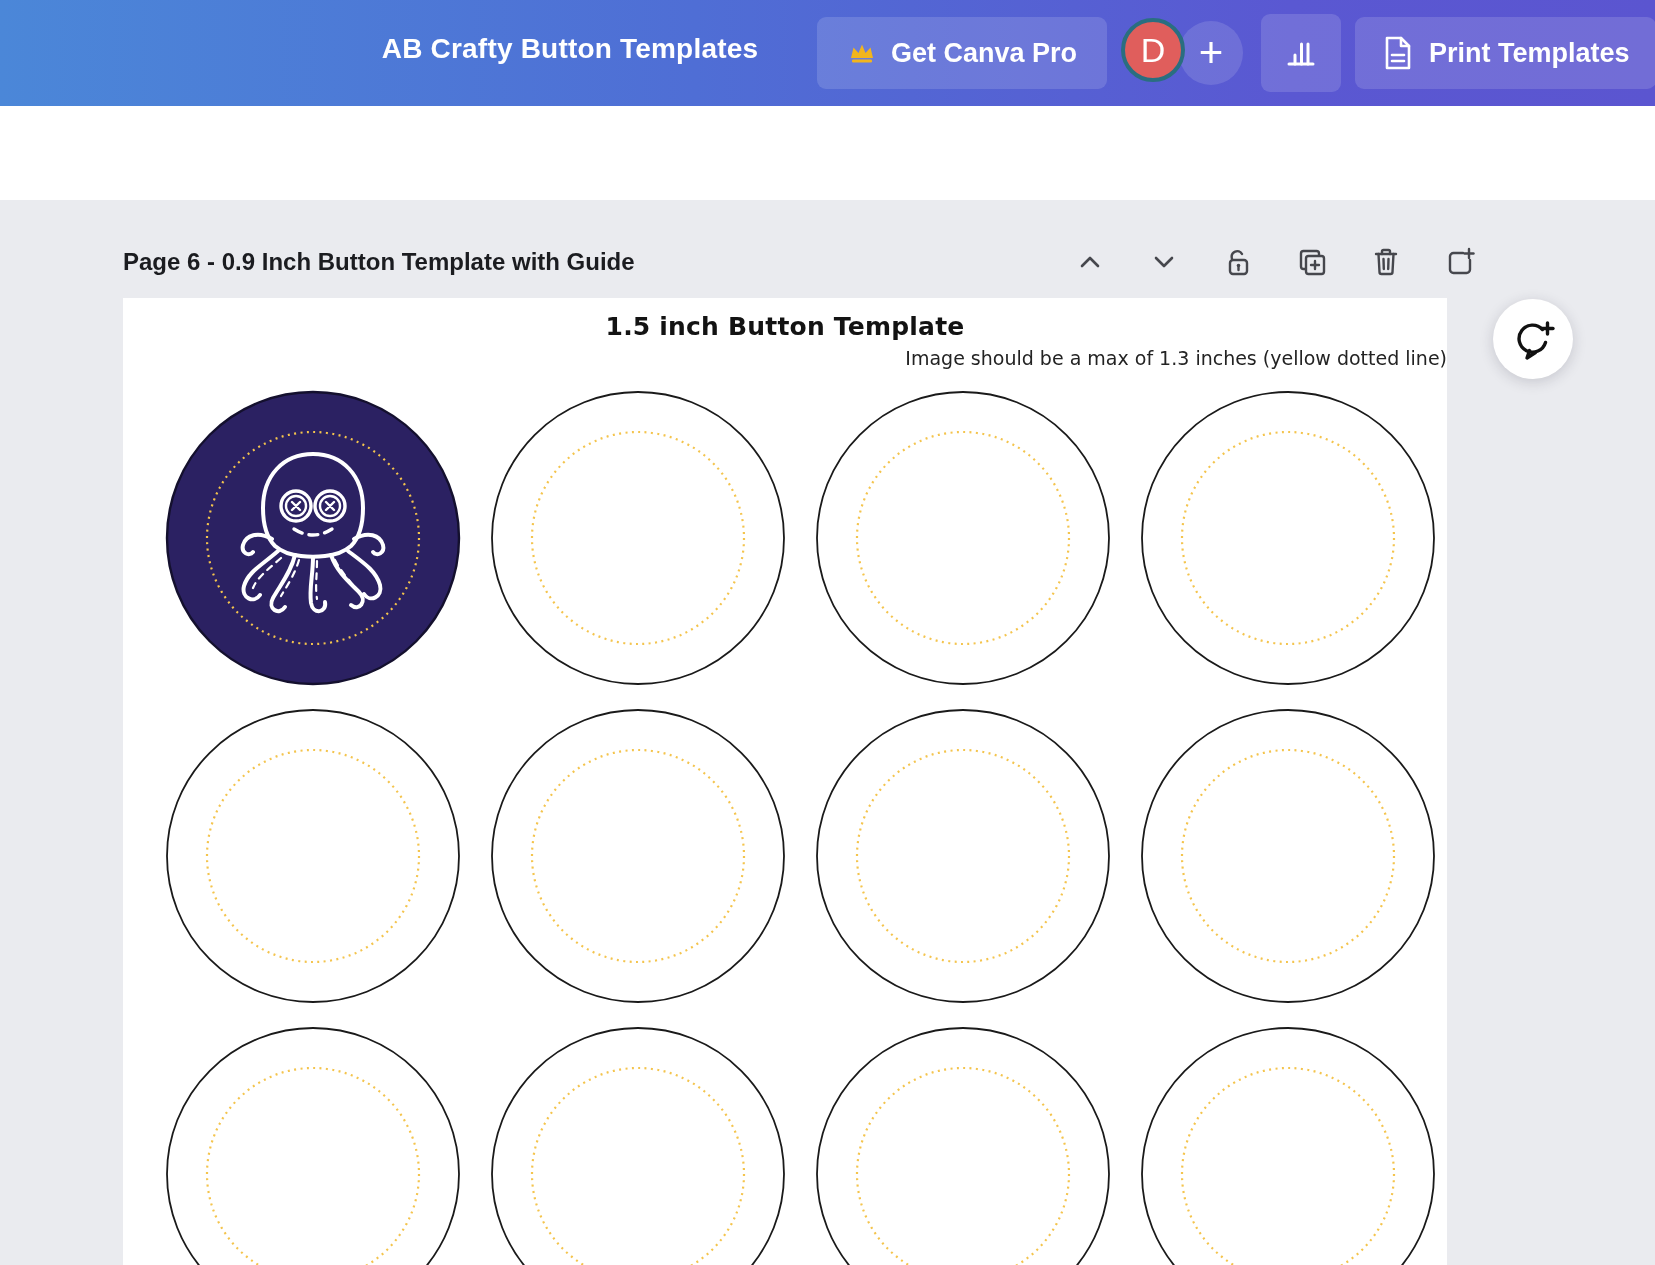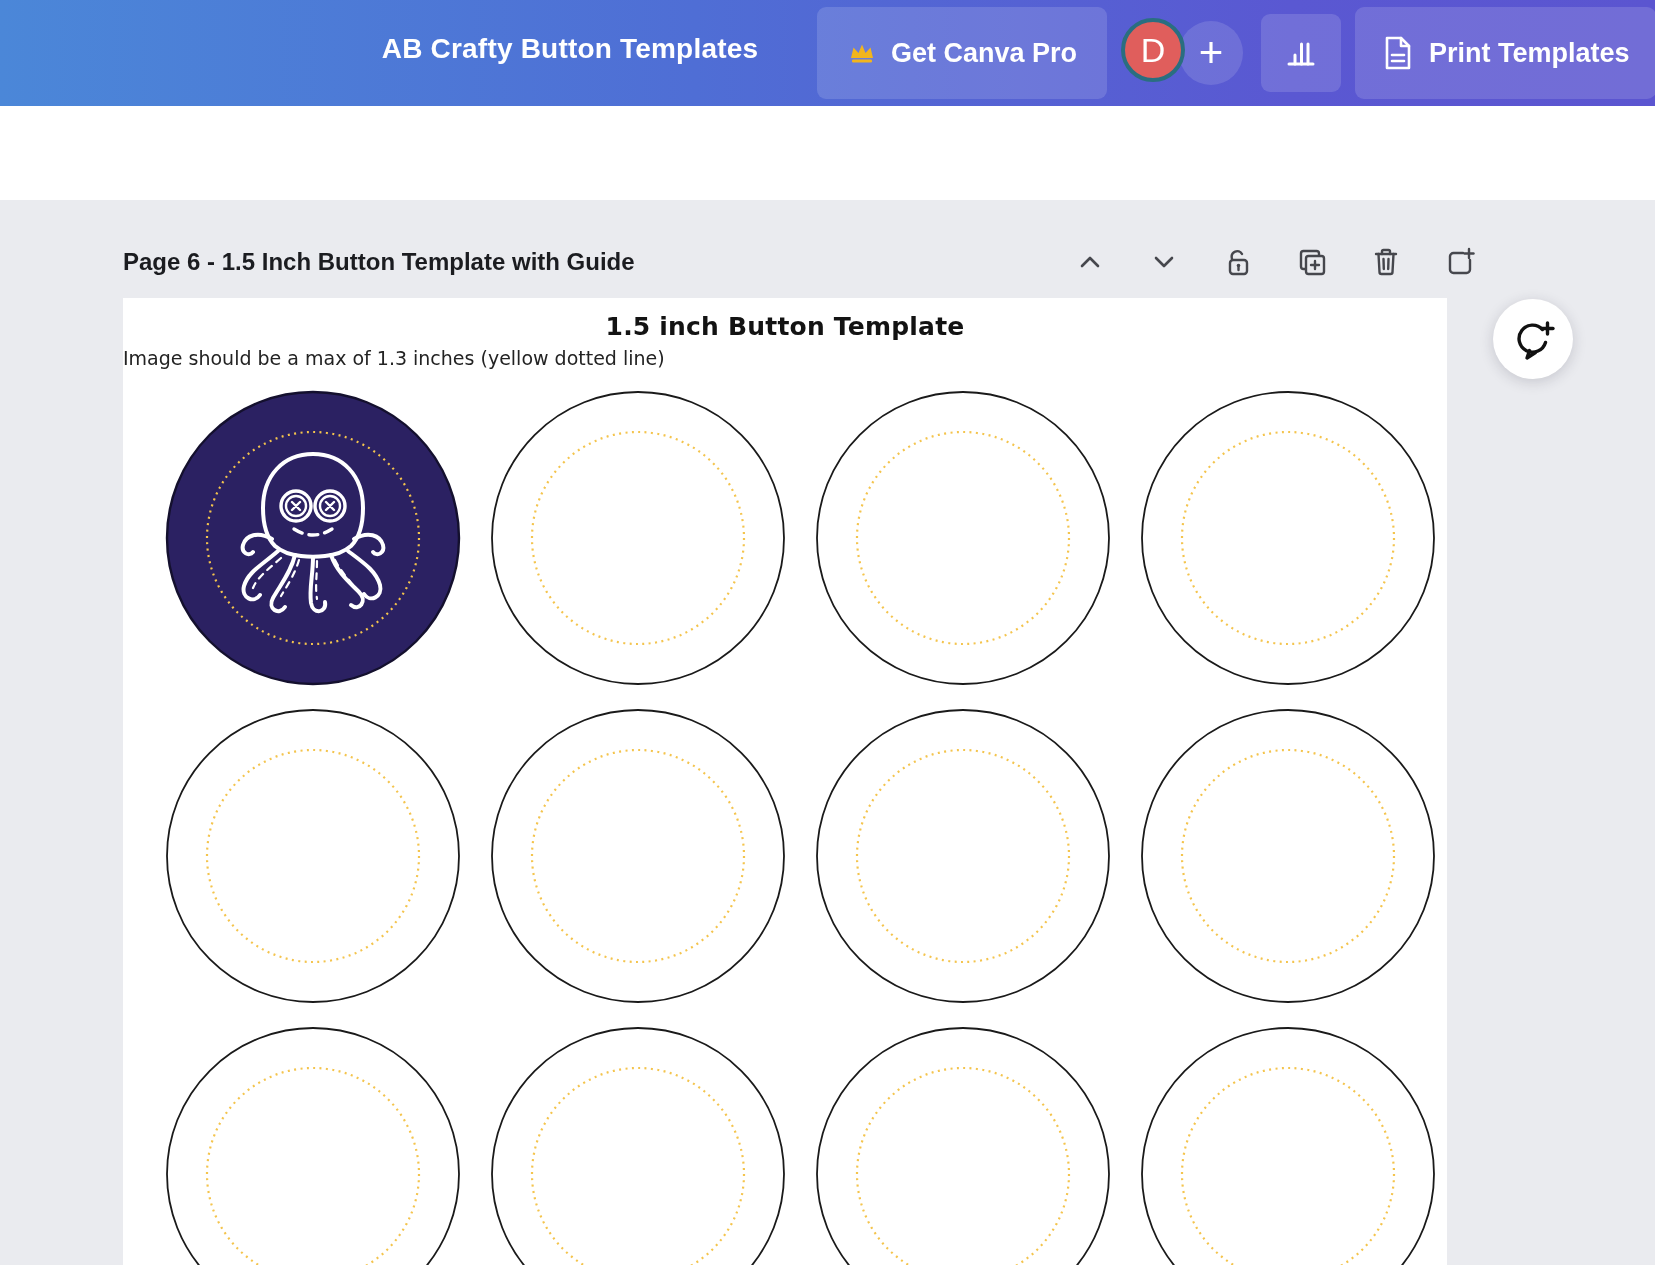--- a/index.html
+++ b/index.html
@@ -16,21 +16,21 @@
     position:absolute; left:360px; top:0; height:98px; width:420px;
     display:flex; align-items:center; justify-content:center;
     color:#ffffff; font-size:28px; font-weight:700; letter-spacing:0.2px; white-space:nowrap;
   }
   .topbar-right {
     position:absolute; left:817px; top:0; height:106px;
     display:flex; align-items:center; gap:14px;
   }
   .pill-btn {
     background:rgba(255,255,255,0.14); border:none; border-radius:9px;
-    height:92px; display:flex; align-items:center; gap:14px; padding:0 30px;
+    height:72px; display:flex; align-items:center; gap:14px; padding:0 30px;
     color:#ffffff; font-size:27px; font-weight:700; cursor:pointer; white-space:nowrap;
     font-family:"Liberation Sans", sans-serif;
   }
   .avatar-group { display:flex; align-items:center; position:relative; width:126px; height:78px; }
   .plus-circle {
     position:absolute; left:58px; top:7px; width:64px; height:64px; border-radius:50%;
     background:rgba(255,255,255,0.13); display:flex; align-items:center; justify-content:center;
     color:#fff; font-size:42px; font-weight:300; cursor:pointer;
   }
   .avatar {
@@ -61,21 +61,21 @@
   
   .canvas-page {
     position:absolute; left:123px; top:298px; width:1324px; height:967px;
     background:#ffffff; overflow:hidden;
   }
   .canvas-title {
     margin-top:14px; text-align:center; font-size:25px; font-weight:700; color:#131313;
     font-family:"DejaVu Sans", sans-serif; letter-spacing:0.2px; cursor:pointer;
   }
   .canvas-subtitle {
-    margin-top:6px; text-align:left; font-size:19px; font-weight:400; color:#232323;
+    margin-top:6px; text-align:right; font-size:19px; font-weight:400; color:#232323;
     font-family:"DejaVu Sans", sans-serif; cursor:pointer;
   }
   .circle-cell { position:absolute; width:300px; height:300px; cursor:pointer; }
 
   
   .comment-fab {
     position:absolute; left:1493px; top:299px; width:80px; height:80px; border-radius:50%;
     background:#ffffff; box-shadow:0 3px 14px rgba(40,40,60,0.18);
     display:flex; align-items:center; justify-content:center; cursor:pointer; border:none;
   }
@@ -127,21 +127,21 @@
         </svg>
       </span>
       <span>Print Templates</span>
     </button>
   </div>
 </header>
 
 <div class="toolbar-strip"></div>
 
 <div class="page-header">
-  <div class="page-header-title">Page 6 - 1.5 Inch Button Template with Guide</div>
+  <div class="page-header-title">Page 6 - 0.9 Inch Button Template with Guide</div>
 
   <div class="page-header-icons">
     <span class="ph-icon">
       <svg width="30" height="30" viewBox="0 0 30 30" fill="none" stroke-width="2.6" stroke-linecap="round" stroke-linejoin="round">
         <polyline points="7,19 15,11 23,19"></polyline>
       </svg>
     </span>
     <span class="ph-icon">
       <svg width="30" height="30" viewBox="0 0 30 30" fill="none" stroke-width="2.6" stroke-linecap="round" stroke-linejoin="round">
         <polyline points="7,11 15,19 23,11"></polyline>

